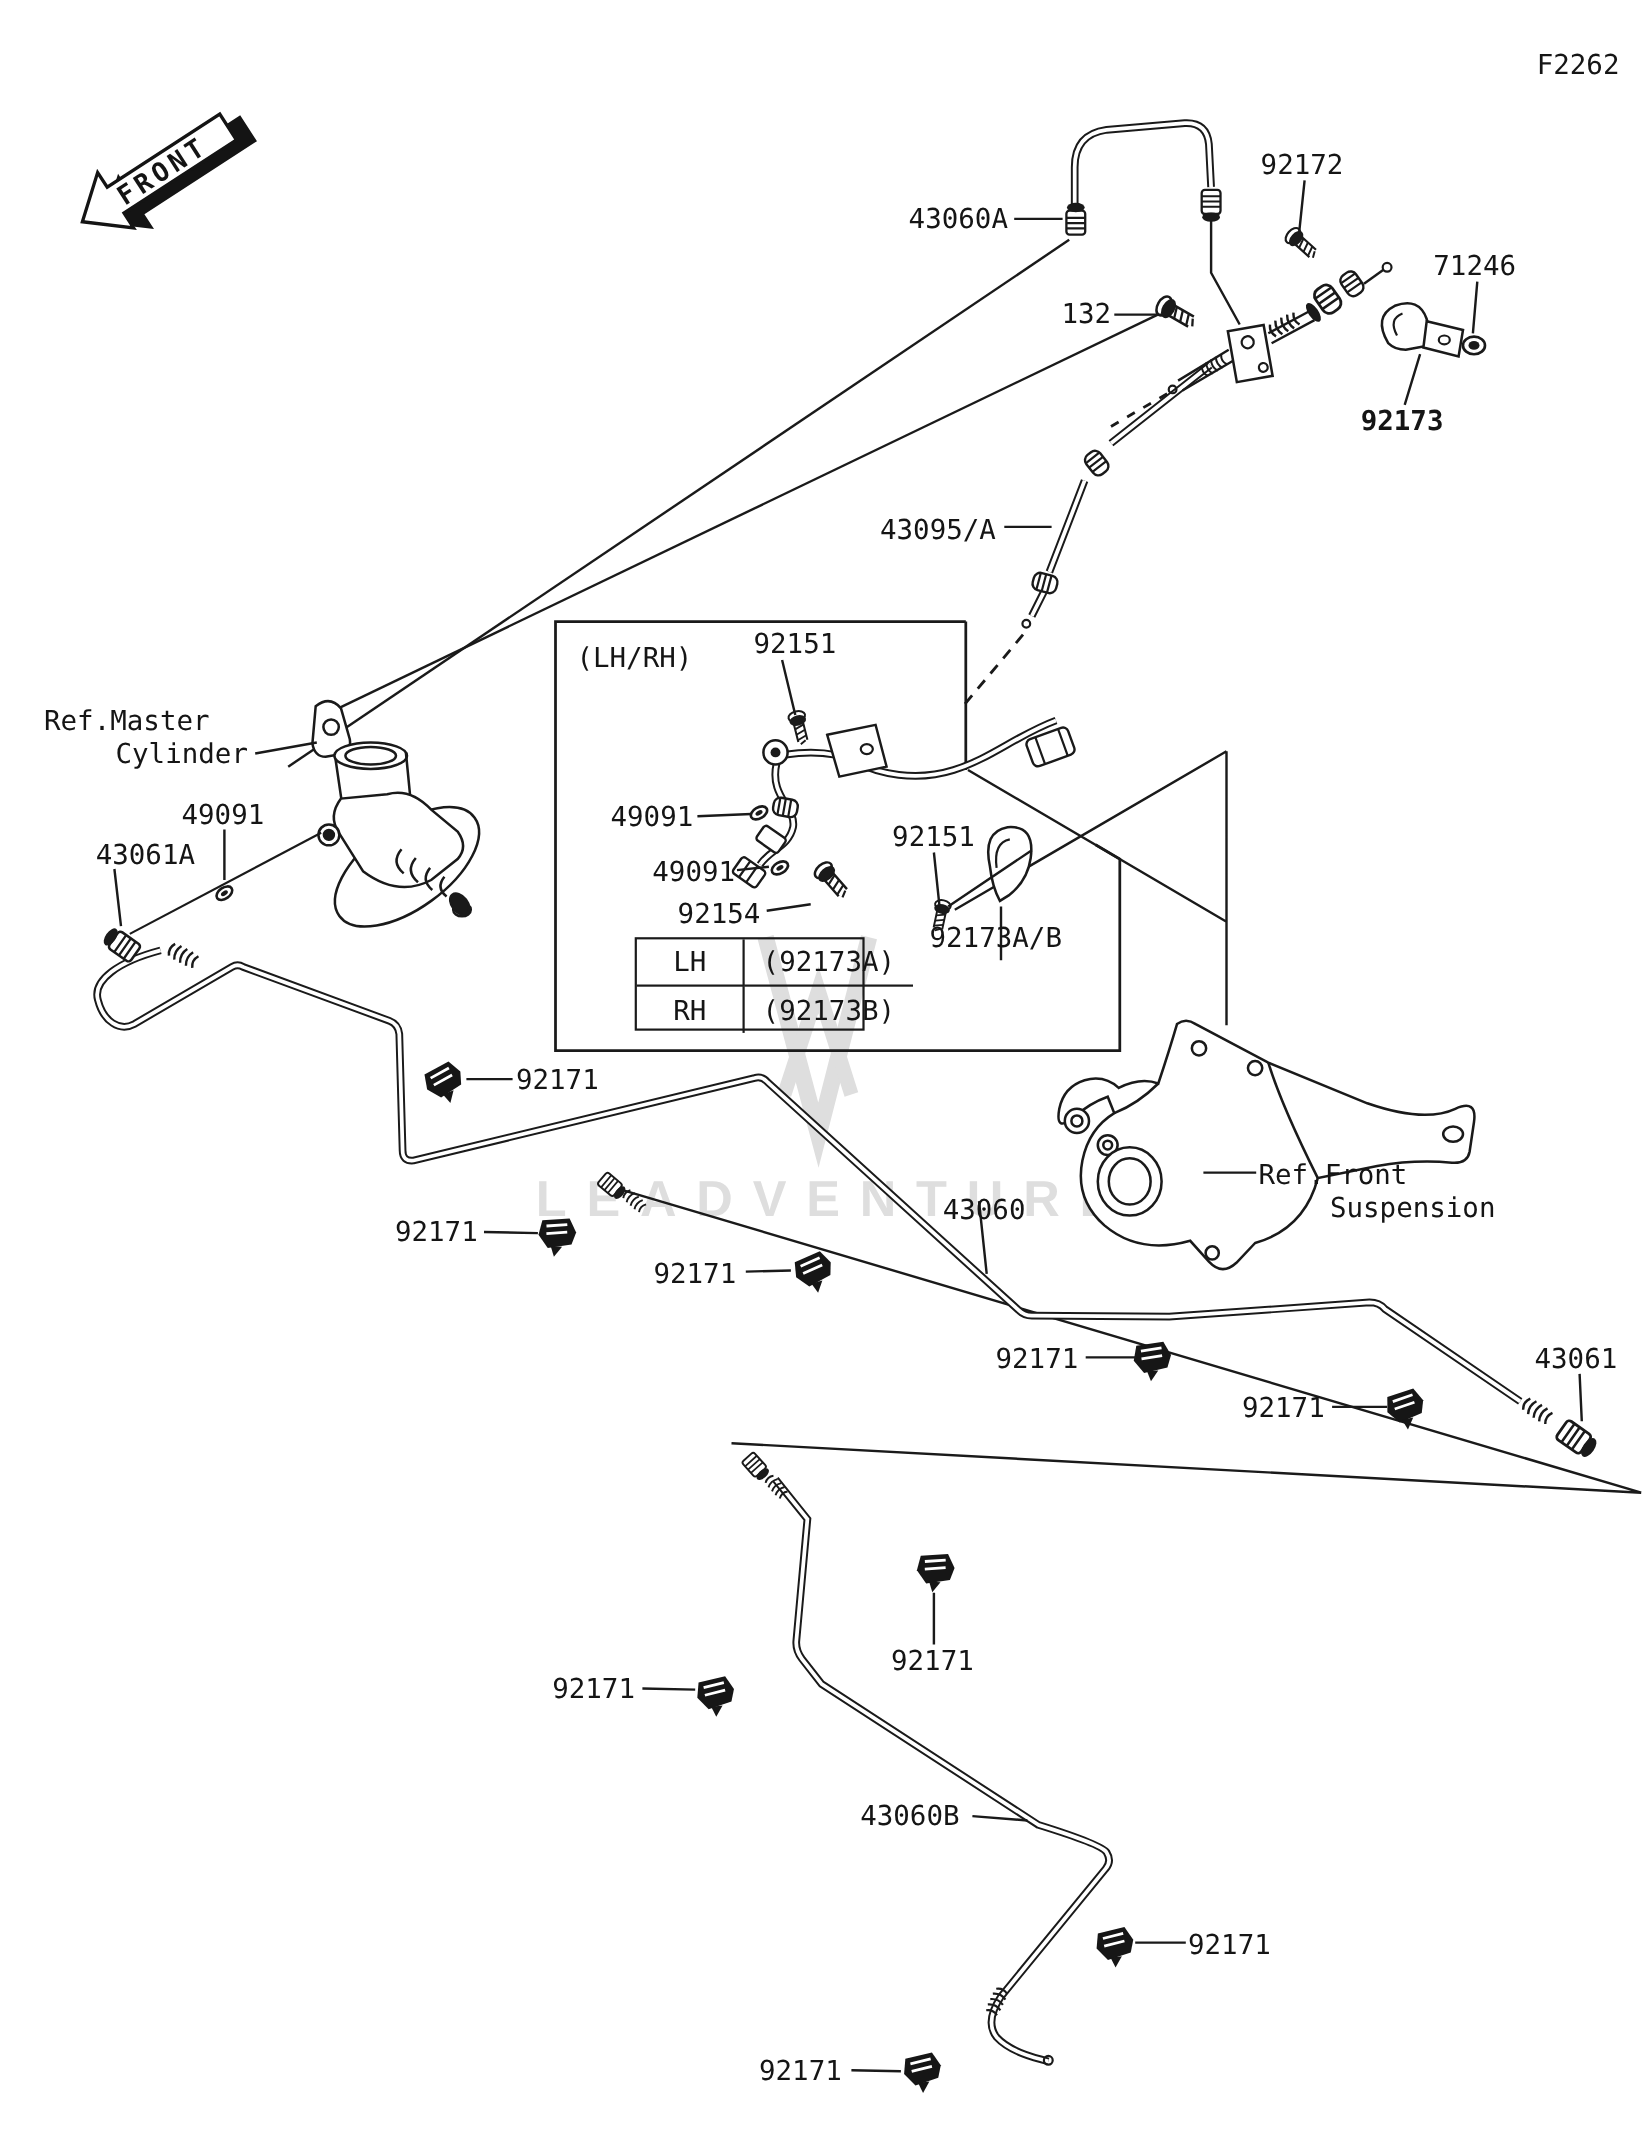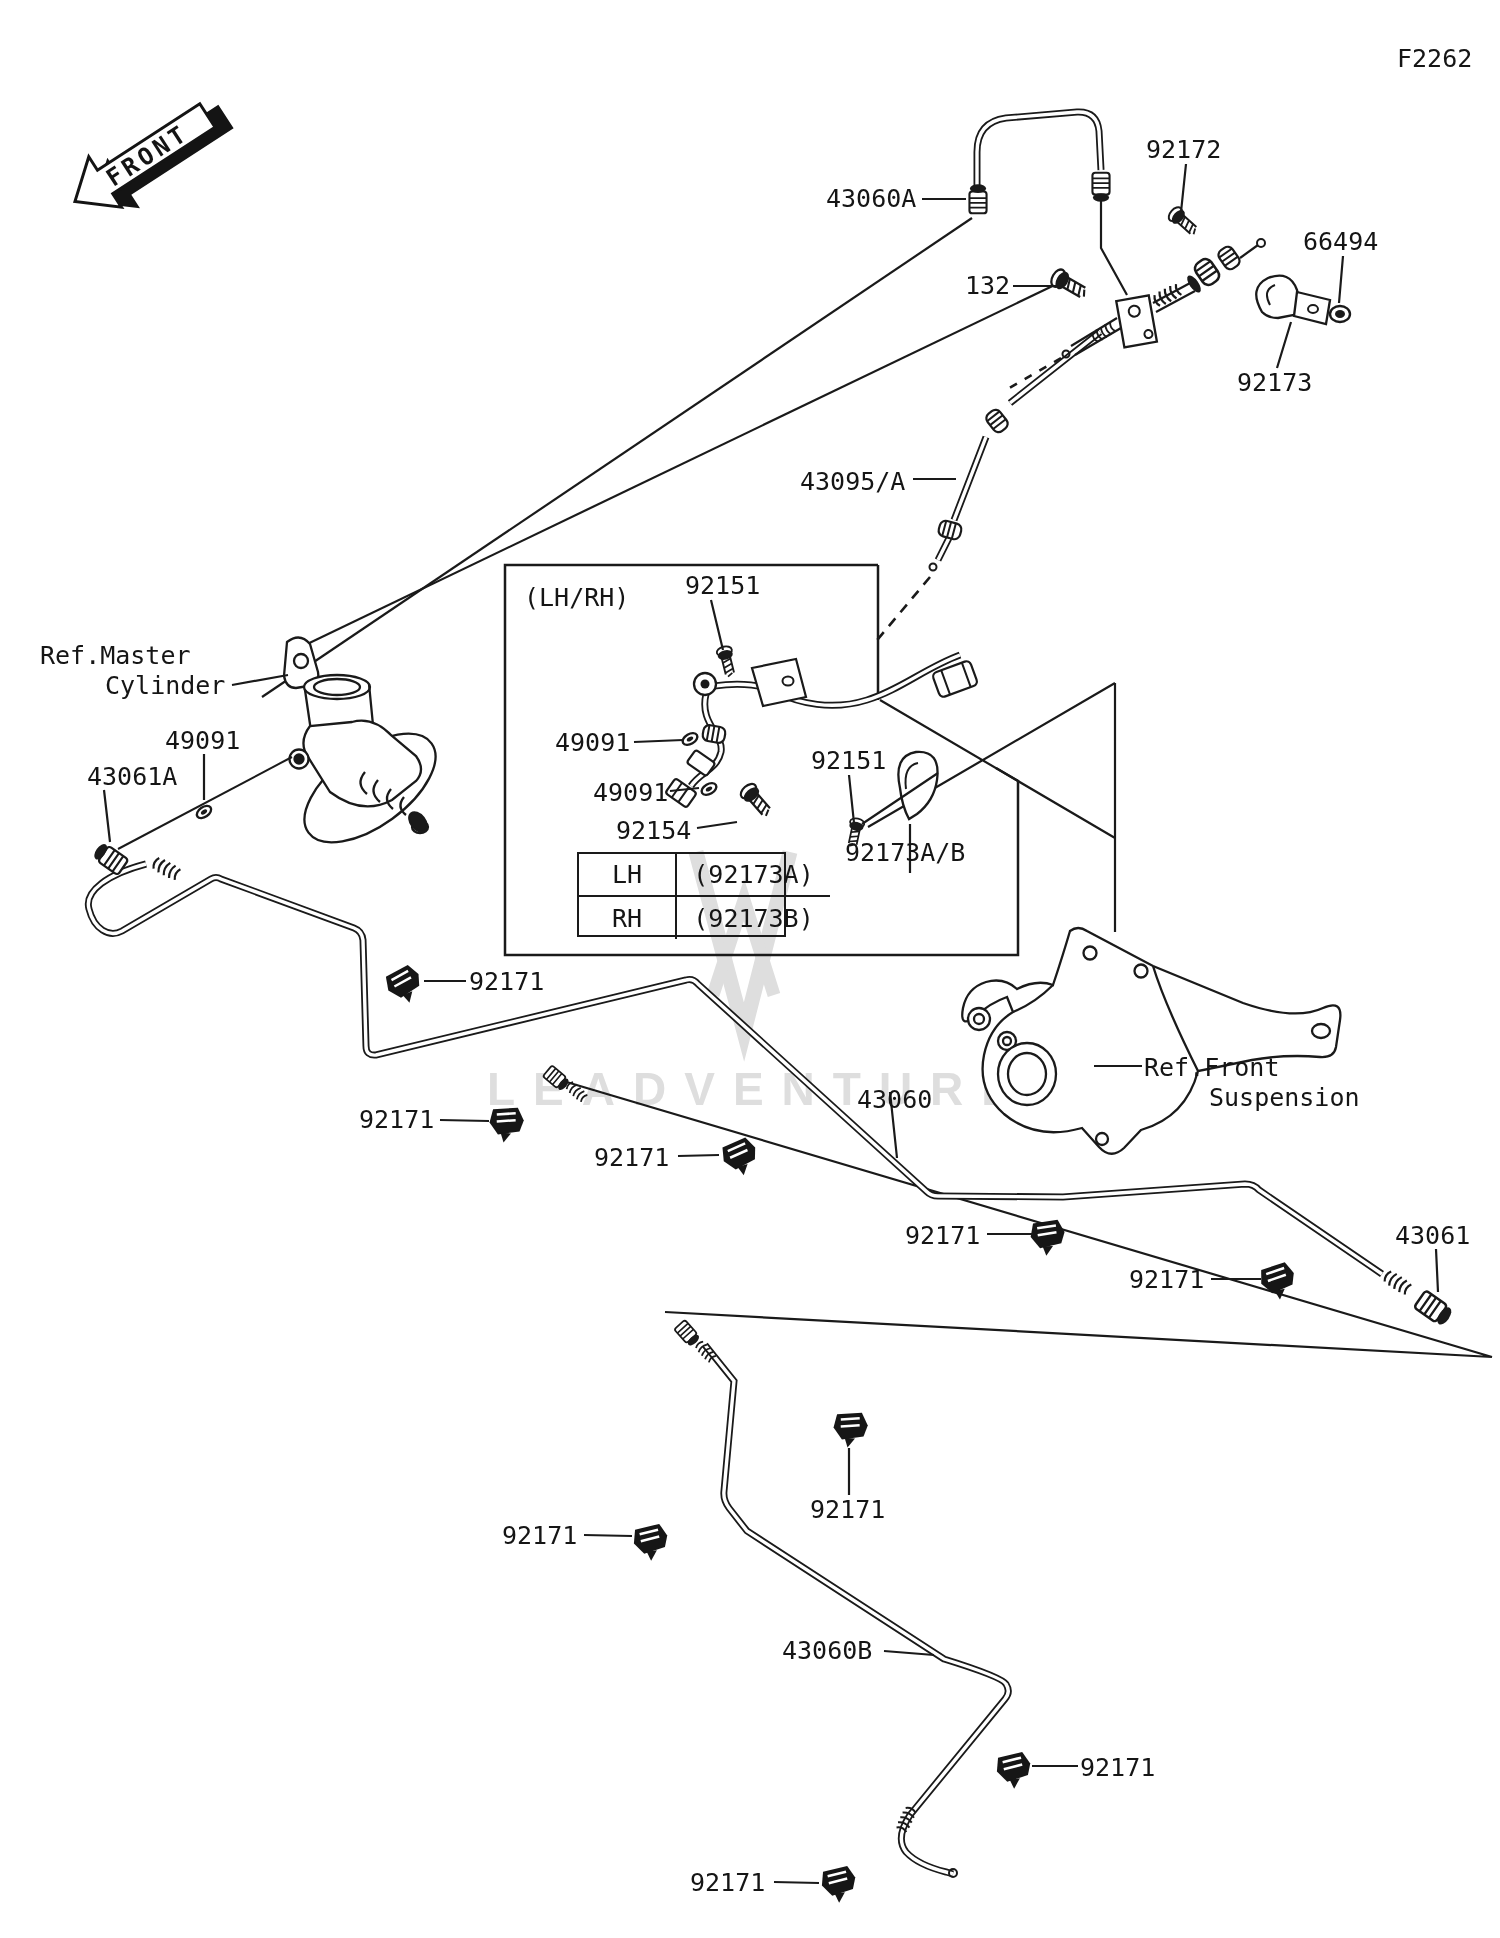--- a/index.html
+++ b/index.html
@@ -283,22 +283,22 @@
     <div class="cell">(92173A)</div>
     <div class="cell">RH</div>
     <div class="cell">(92173B)</div>
   </div>
 
   <div id="label-layer">
       <div class="part-label" style="left: 1356px; top: 46px; margin-left: 41px;">F2262</div>
       <div class="part-label" style="left: 826px; top: 186px;">43060A</div>
       <div class="part-label" style="left: 1146px; top: 137px;">92172</div>
       <div class="part-label" style="left: 965px; top: 273px;">132</div>
-      <div class="part-label" style="left: 1303px; top: 229px;">66494</div>
-      <div class="part-label" style="left: 1237px; top: 370px;">92173</div>
+      <div class="part-label" style="left: 1303px; top: 229px;">71246</div>
+      <div class="part-label" style="left: 1237px; top: 370px; font-weight: bold;">92173</div>
       <div class="part-label" style="left: 800px; top: 469px;">43095/A</div>
       <div class="part-label" style="left: 524px; top: 585px;">(LH/RH)</div>
       <div class="part-label" style="left: 685px; top: 573px;">92151</div>
       <div class="part-label" style="left: 555px; top: 730px;">49091</div>
       <div class="part-label" style="left: 593px; top: 780px;">49091</div>
       <div class="part-label" style="left: 616px; top: 818px;">92154</div>
       <div class="part-label" style="left: 811px; top: 748px;">92151</div>
       <div class="part-label" style="left: 845px; top: 840px;">92173A/B</div>
       <div class="part-label" style="left: 40px; top: 643px;">Ref.Master</div>
       <div class="part-label" style="left: 105px; top: 673px;">Cylinder</div>

